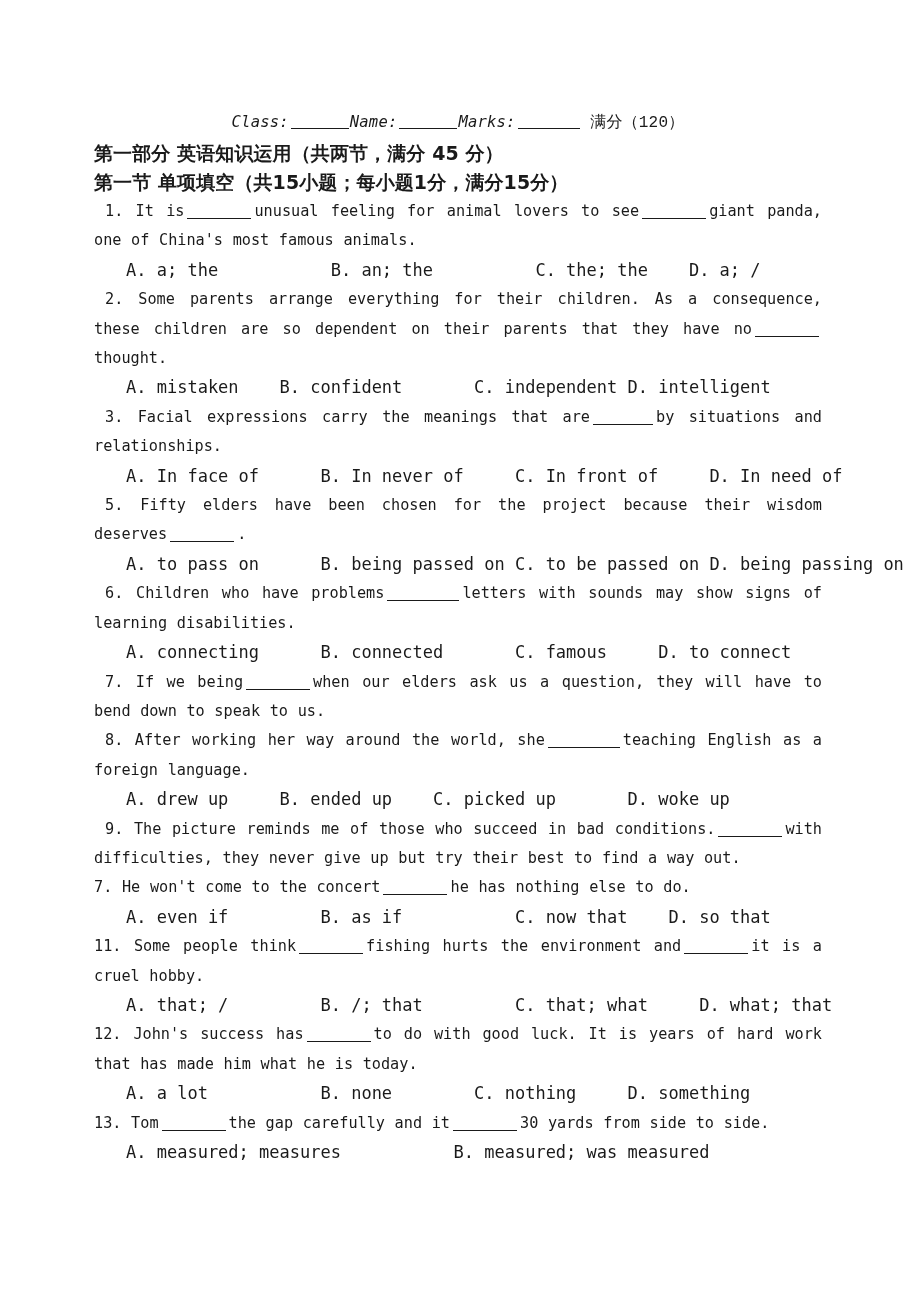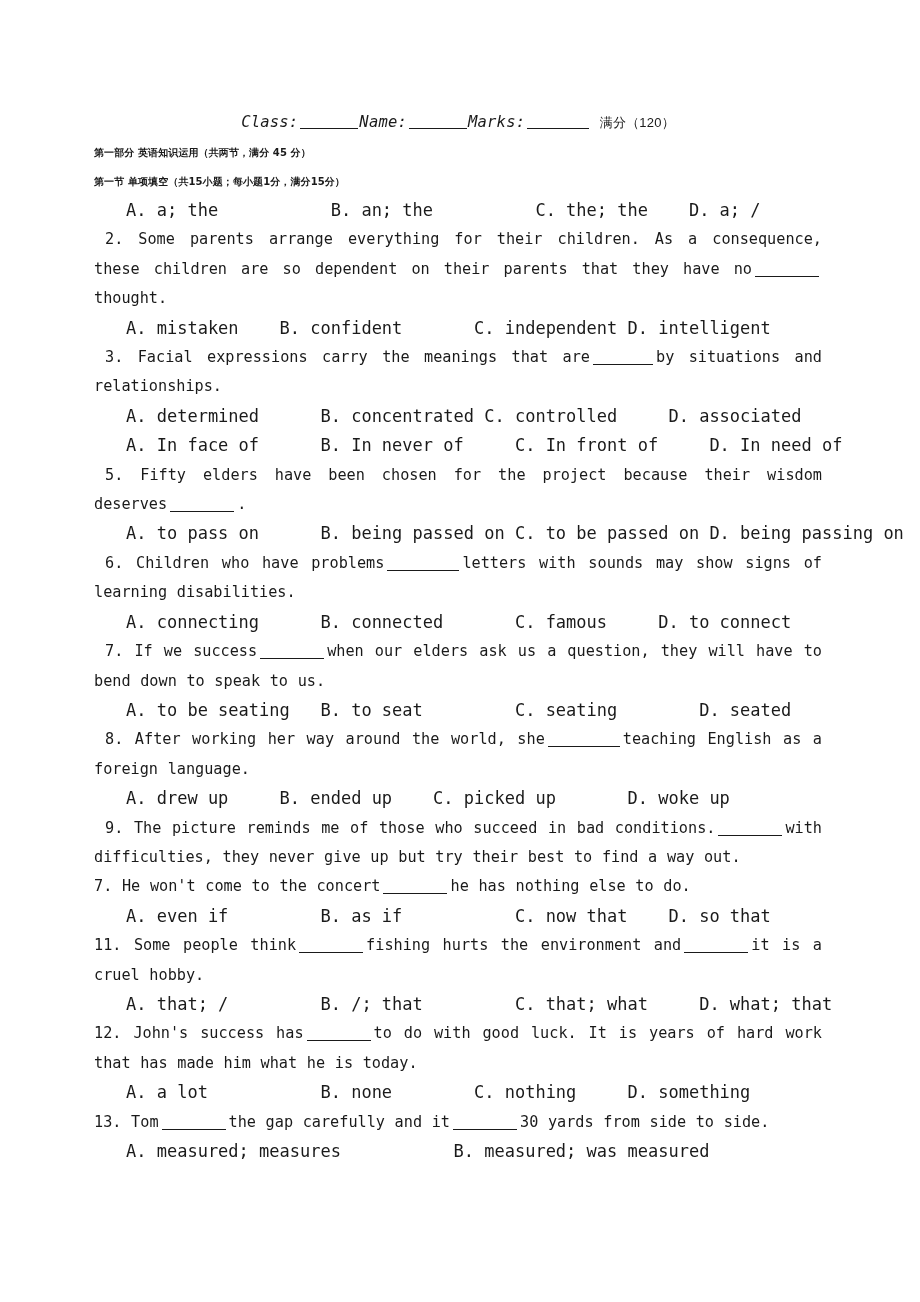--- a/index.html
+++ b/index.html
@@ -41,29 +41,29 @@
   .exam-header .fld { margin-right: 1px; font-style: italic; }
   .blank-sm {
     display: inline-block;
     width: 58px;
     border-bottom: 1.4px solid #1a1a1a;
     vertical-align: -2px;
     margin: 0 1px;
   }
   .blank-sm.wide { width: 62px; }
   .cn {
-    font-family: Liberation Sans, sans-serif;
-    font-size: 13px;
+    font-family: Liberation Mono, monospace;
+    font-size: 16px;
   }
 
   
   .section-title {
     font-family: "DejaVu Sans", "Liberation Sans", sans-serif;
     font-weight: bold;
-    font-size: 10px;
+    font-size: 19px;
     line-height: 29px;
     letter-spacing: 0.1px;
     white-space: nowrap;
   }
 
   
   .q {
     font-size: 15.2px;
     line-height: 29.4px;
     text-align: justify;
@@ -102,53 +102,55 @@
   <div class="content">
 
     <div class="exam-header">
       <span class="fld">Class:</span><span class="blank-sm"></span><span class="fld">Name:</span><span class="blank-sm"></span><span class="fld">Marks:</span><span class="blank-sm wide"></span> <span class="cn">满分（120）</span>
     </div>
 
     <div class="section-title">第一部分 英语知识运用（共两节，满分 45 分）</div>
 
     <div class="section-title">第一节 单项填空（共15小题；每小题1分，满分15分）</div>
 
+    <div class="q">
+      <span>1.</span>
+      <span>It is</span><span class="blank b64"></span><span>unusual feeling for animal lovers to see</span><span class="blank b64"></span><span>giant panda, one of China's most famous animals.</span>
+    </div>
     <div class="opts">A. a; the           B. an; the          C. the; the    D. a; /</div>
 
     <div class="q">
       <span>2.</span>
       <span>Some parents arrange everything for their children. As a consequence, these children are so dependent on their parents that they have no</span><span class="blank b64"></span><span>thought.</span>
     </div>
     <div class="opts">A. mistaken    B. confident       C. independent D. intelligent</div>
 
     <div class="q">
       <span>3.</span>
       <span>Facial expressions carry the meanings that are</span><span class="blank b60"></span><span>by situations and relationships.</span>
     </div>
-    <div class="opts">A. determined      B. concentrated C. controlled     D. associated</div>
 
     <div class="opts">A. In face of      B. In never of     C. In front of     D. In need of</div>
 
     <div class="q">
       <span>5.</span>
       <span>Fifty elders have been chosen for the project because their wisdom deserves</span><span class="blank b64"></span><span>.</span>
     </div>
     <div class="opts">A. to pass on      B. being passed on C. to be passed on D. being passing on</div>
 
     <div class="q">
       <span>6.</span>
       <span>Children who have problems</span><span class="blank b72"></span><span>letters with sounds may show signs of learning disabilities.</span>
     </div>
     <div class="opts">A. connecting      B. connected       C. famous     D. to connect</div>
 
     <div class="q">
       <span>7.</span>
-      <span>If we success</span><span class="blank b64"></span><span>when our elders ask us a question, they will have to bend down to speak to us.</span>
+      <span>If we being</span><span class="blank b64"></span><span>when our elders ask us a question, they will have to bend down to speak to us.</span>
     </div>
-    <div class="opts">A. to be seating   B. to seat         C. seating        D. seated</div>
 
     <div class="q">
       <span>8.</span>
       <span>After working her way around the world, she</span><span class="blank b72"></span><span>teaching English as a foreign language.</span>
     </div>
     <div class="opts">A. drew up     B. ended up    C. picked up       D. woke up</div>
 
     <div class="q">
       <span>9.</span>
       <span>The picture reminds me of those who succeed in bad conditions.</span><span class="blank b64"></span><span>with difficulties, they never give up but try their best to find a way out.</span>

